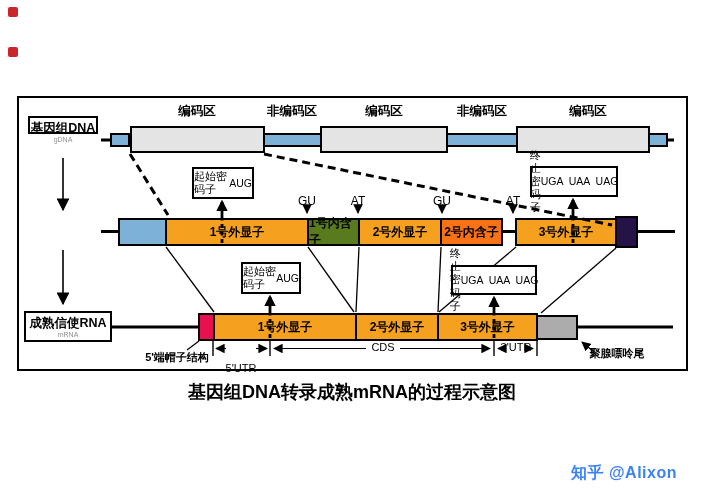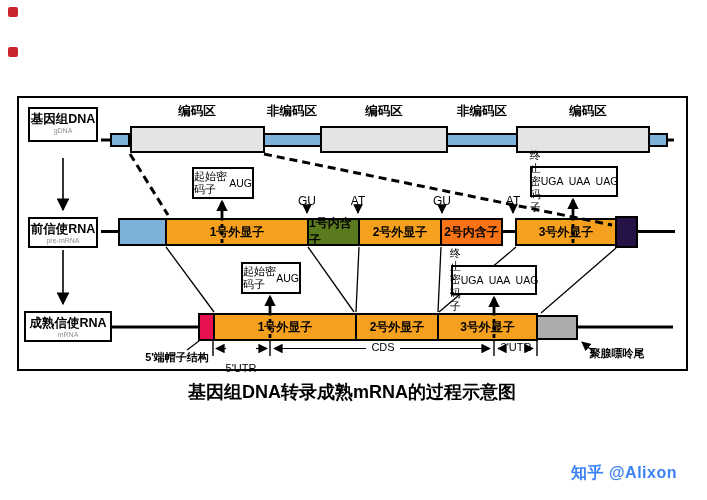--- a/index.html
+++ b/index.html
@@ -55,27 +55,23 @@
   <div class="cn regionlbl" style="left:588px; top:103px;">编码区</div>
 
   <div class="bar" style="left:110px; top:133px; width:20px; height:14px; background:#7EB1D8;"></div>
   <div class="bar" style="left:263px; top:133px; width:59px; height:14px; background:#7EB1D8;"></div>
   <div class="bar" style="left:446px; top:133px; width:72px; height:14px; background:#7EB1D8;"></div>
   <div class="bar" style="left:648px; top:133px; width:20px; height:14px; background:#7EB1D8;"></div>
   <div class="seg" style="left:130px; top:126px; width:135px; height:27px; background:#E4E4E4;"></div>
   <div class="seg" style="left:320px; top:126px; width:128px; height:27px; background:#E4E4E4;"></div>
   <div class="seg" style="left:516px; top:126px; width:134px; height:27px; background:#E4E4E4;"></div>
 
-  <div class="labelbox" style="left:28px; top:107px; width:70px; height:35px;">
+  <div class="labelbox" style="left:28px; top:116px; width:70px; height:18px;">
     <div class="main">基因组DNA</div>
     <div class="sub">gDNA</div>
-  </div>
-  <div class="labelbox" style="left:28px; top:217px; width:70px; height:31px;">
-    <div class="main">前信使RNA</div>
-    <div class="sub">pre-mRNA</div>
   </div>
   <div class="labelbox" style="left:24px; top:311px; width:88px; height:31px;">
     <div class="main">成熟信使RNA</div>
     <div class="sub">mRNA</div>
   </div>
 
   <div class="bar" style="left:118px; top:218px; width:49px; height:28px; background:#7EB1D8;"></div>
   <div class="seg" style="left:165px; top:218px; width:144px; height:28px; background:#F5A01E;">1号外显子</div>
   <div class="seg" style="left:307px; top:218px; width:53px;  height:28px; background:#5A7A1E;">1号内含子</div>
   <div class="seg" style="left:358px; top:218px; width:84px;  height:28px; background:#F5A01E;">2号外显子</div>

